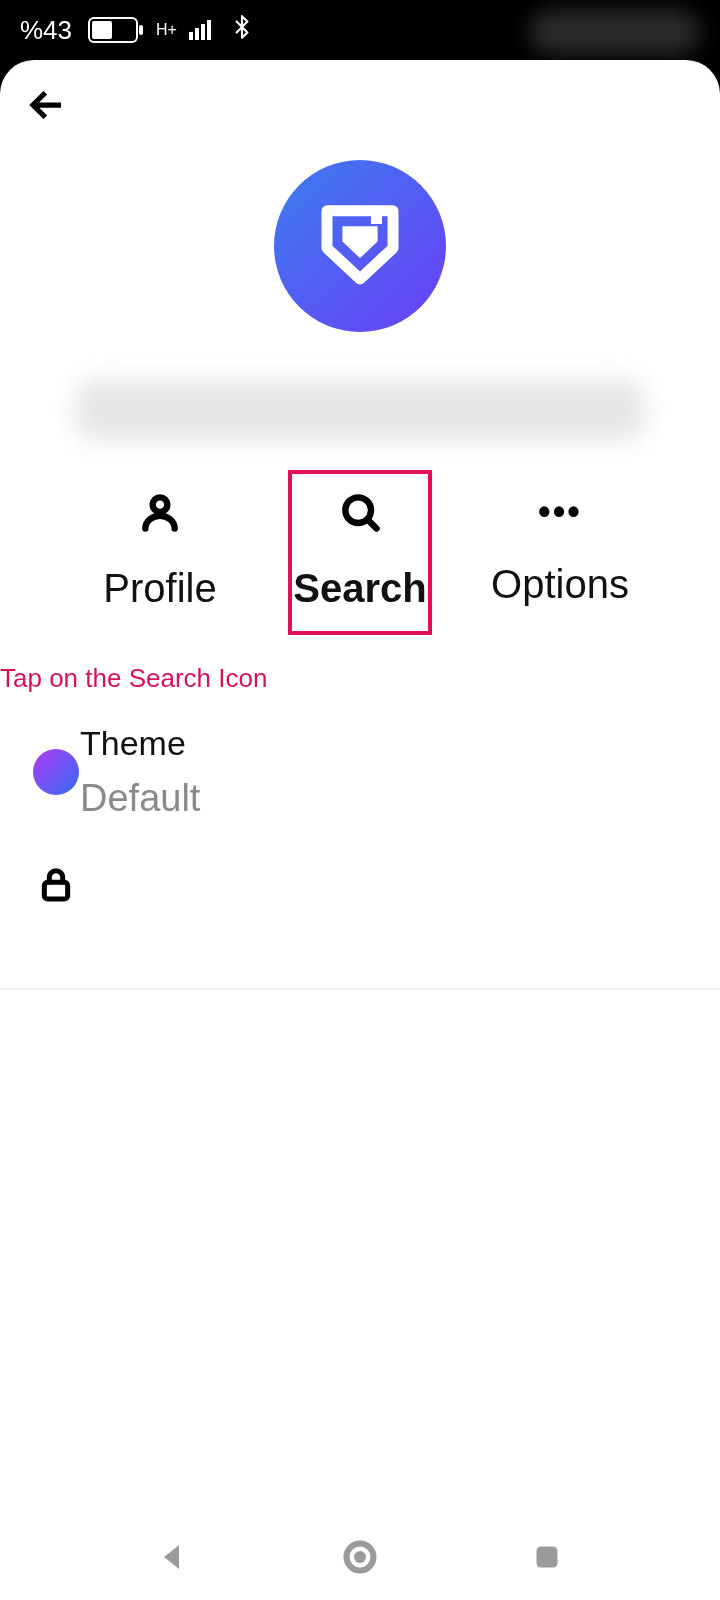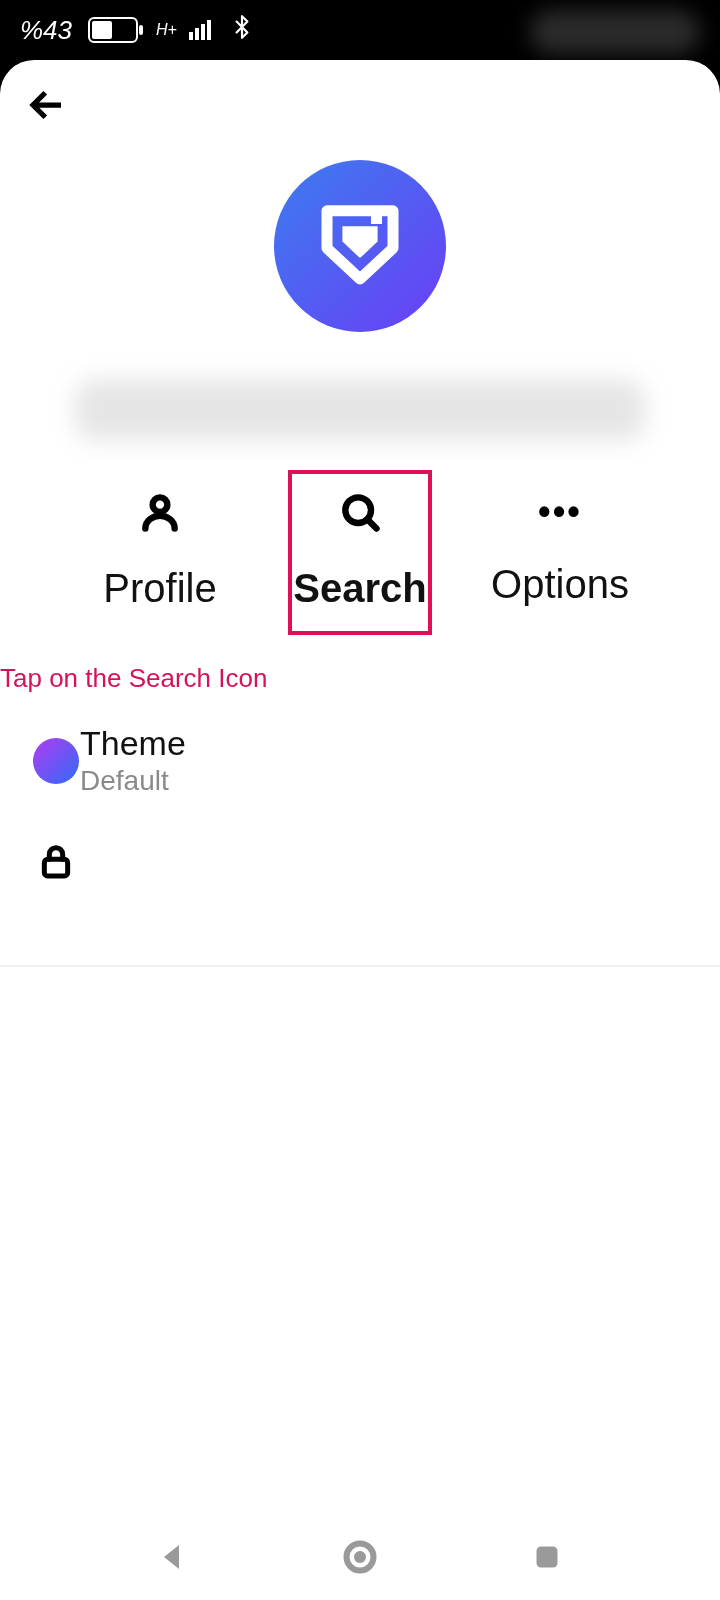--- a/index.html
+++ b/index.html
@@ -1,18 +1,18 @@
 <!DOCTYPE html>
 <html><head>
 <meta charset="utf-8">
 <style>
   * { box-sizing: border-box; margin: 0; padding: 0; }
   html, body { width: 720px; height: 1600px; font-family: -apple-system, Helvetica, Arial, sans-serif; background:#000; overflow:hidden; }
   .phone { width:720px; height:1600px; background:#000; position:relative; }
-  .statusbar { height:60px; background:#000; color:#fff; display:flex; align-items:center; padding:0 20px; font-size:26px; font-weight:500;font-style:italic; }
+  .statusbar { height:60px; background:#000; color:#fff; display:flex; align-items:center; padding:0 20px; font-size:26px; font-weight:500; }
   .sb-left { display:flex; align-items:center; gap:10px; }
   .sb-batt { display:inline-flex; align-items:center; }
   .sb-batt-box { width:50px; height:26px; border:2.5px solid #fff; border-radius:6px; position:relative; margin-left:6px; }
   .sb-batt-fill { position:absolute; left:2px; top:2px; bottom:2px; width:43%; background:#fff; border-radius:2px; }
   .sb-batt-tip { position:absolute; right:-7px; top:6px; width:4px; height:10px; background:#fff; border-radius:2px; }
   .sb-net { font-size:16px; line-height:14px; margin-left:8px; }
   .sb-bars { display:inline-flex; align-items:flex-end; gap:2px; margin-left:2px; }
   .sb-bars span { width:4px; background:#fff; display:inline-block; }
   .sb-bt svg { width:26px; height:26px; }
   .sb-right-blur { position:absolute; right:20px; top:10px; width:170px; height:44px; background:rgba(120,120,120,0.35); filter:blur(10px); border-radius:22px; }
@@ -33,21 +33,21 @@
   .action .lbl { font-size:40px; color:#111; }
 
   .annot { color:#d6125b; font-size:26px; margin-top:30px; }
 
   .settings { padding:10px 26px 0 26px; }
   .row { display:flex; align-items:center; padding:20px 6px; }
   .row .ricon { width:48px; height:48px; display:flex; align-items:center; justify-content:center; }
   .row .ricon svg { width:40px; height:40px; stroke:#000; stroke-width:3; fill:none; stroke-linecap:round; stroke-linejoin:round; }
   .theme-dot { width:46px; height:46px; border-radius:50%; background:linear-gradient(135deg,#b23bf3,#2f6cf6); }
   .row .rtxt .t1 { font-size:34px; color:#111; }
-  .row .rtxt .t2 { font-size:28px; color:#8a8a8a; margin-top:2px; }
+  .row .rtxt .t2 { font-size:38px; color:#8a8a8a; margin-top:14px; }
   .divider { height:2px; background:#f0f0f0; margin-top:60px; width:100%; }
 
   .navbar { position:absolute; bottom:0; left:0; right:0; height:82px; background:#fff; display:flex; align-items:center; justify-content:space-around; padding:0 80px; }
   .nav svg { width:36px; height:36px; fill:#9a9a9a; }
   .nav.home svg { fill:none; stroke:#9a9a9a; stroke-width:4; }
 </style>
 </head>
 <body>
 
 <div class="phone">

